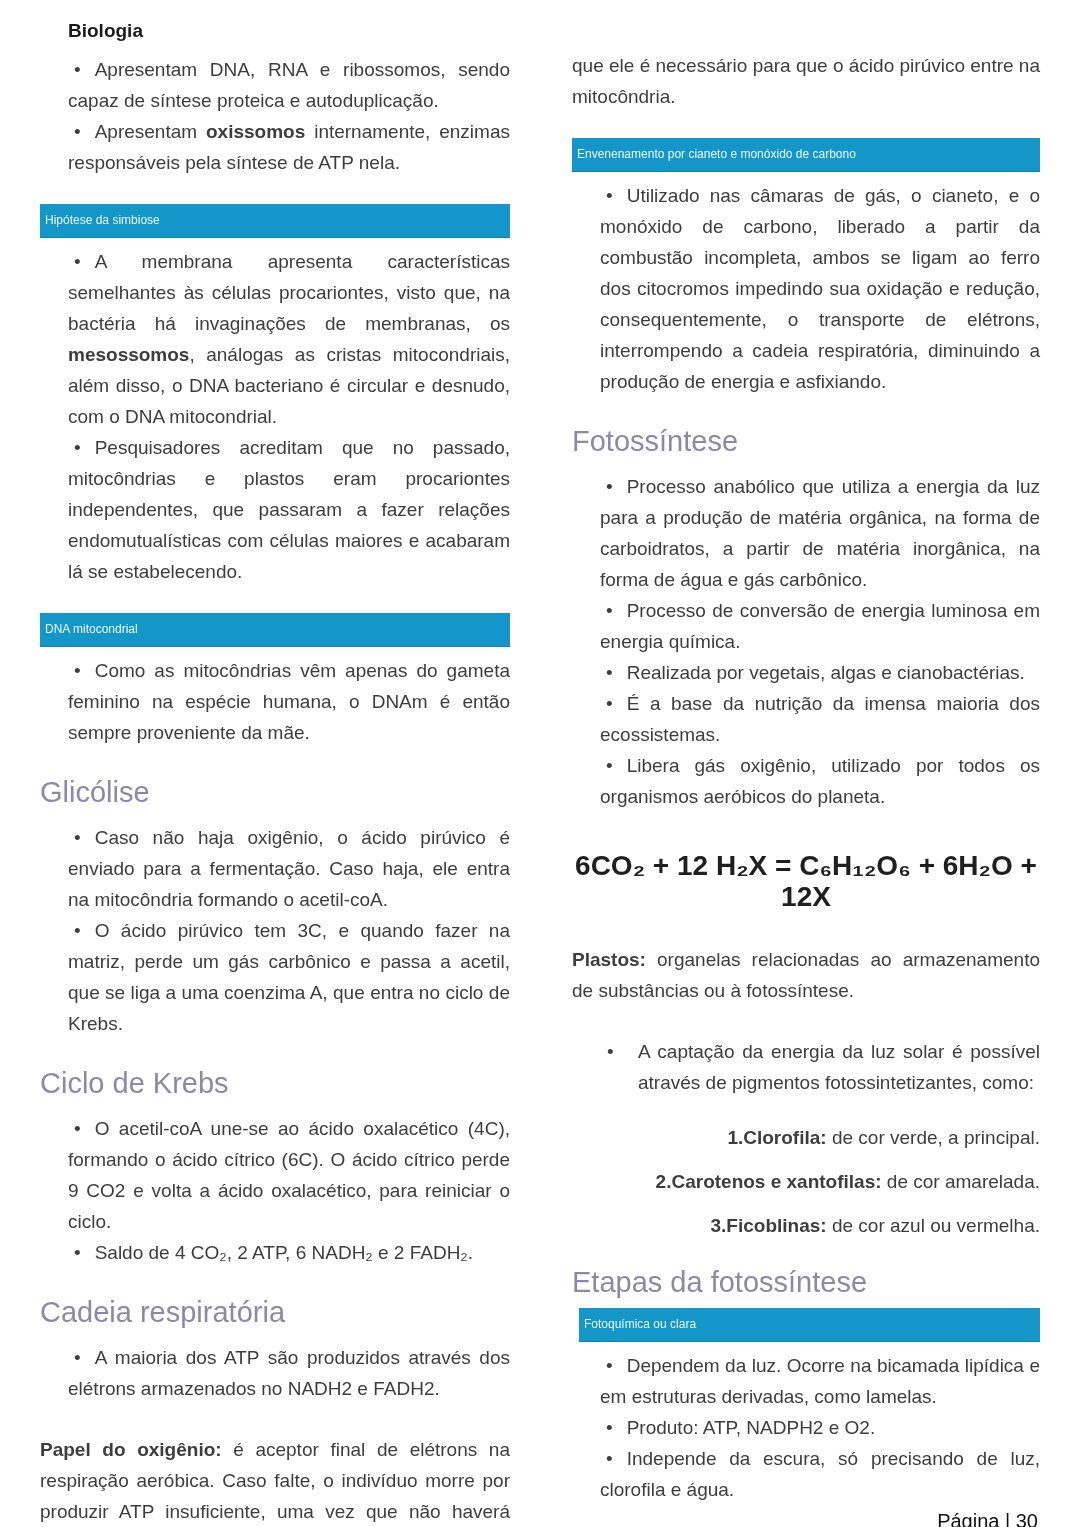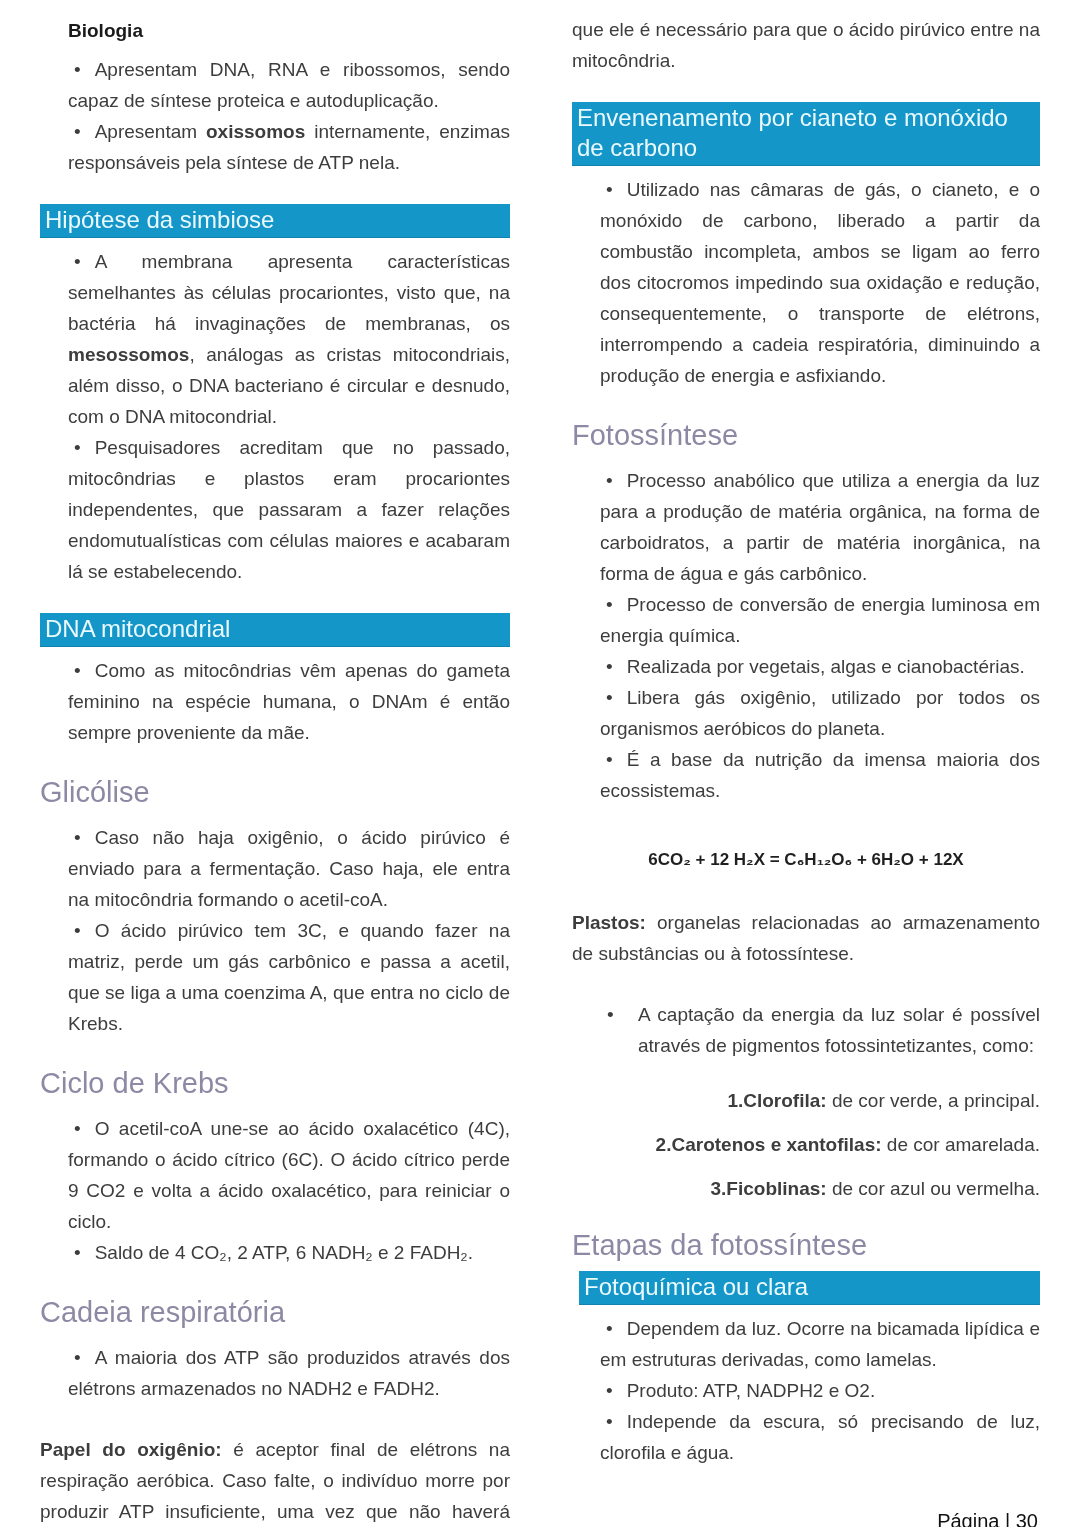--- a/index.html
+++ b/index.html
@@ -25,39 +25,39 @@
   .doc-title{
     font-size:19px;font-weight:bold;color:var(--title-text);
     margin:4px 0 10px 28px;line-height:26px;
   }
   p{margin:0;font-size:19px;line-height:31px;text-align:justify;}
   .bullet{margin-left:28px;text-indent:6px;}
   .dot{margin-right:14px;}
   .dot-w{display:inline-block;width:31px;margin-right:0;text-indent:0;}
   .bullet-deep{margin-left:66px;text-indent:-31px;}
   .para{margin-top:30px;}
-  .para-first{}
+  .para-first{margin-top:36px;}
   b{color:var(--body-text);}
   .bar{
     background:var(--bar-bg);
     color:var(--bar-text);
-    font-size:24px;line-height:30px;
+    font-size:12px;line-height:30px;
     padding:1px 6px 2px 5px;
     margin:26px 0 8px 0;
     border-bottom:1px solid rgba(0,0,0,0.12);
     text-align:left;
   }
   .bar-tight{margin-top:6px;margin-left:7px;}
   h2{
     font-size:29px;font-weight:300;color:var(--heading);
     margin:24px 0 10px 0;line-height:40px;
   }
   .h2-tight{margin:14px 0 4px 0;}
   .formula{
-    text-align:center;font-weight:600;font-size:17px;color:#1f1f1f;
+    text-align:center;font-weight:600;font-size:28px;color:#1f1f1f;
     margin:38px 0 32px 0;text-indent:0;
   }
   .numlist{margin-top:18px;}
   .numbered{margin-left:65px;text-indent:-32px;line-height:44px;text-align:right;}
   .num{display:inline-block;width:32px;font-weight:bold;text-indent:0;}
   .page-number{
     position:absolute;top:1510px;right:42px;
     font-size:20px;color:#111111;margin-left:34px;
   }
 </style>
@@ -98,22 +98,22 @@
 
     <p class="para-first"><span>que ele é necessário para que o ácido pirúvico entre na mitocôndria.</span></p>
 
     <div class="bar"><span>Envenenamento por cianeto e monóxido de carbono</span></div>
     <p class="bullet"><span class="dot">•</span><span>Utilizado nas câmaras de gás, o cianeto, e o monóxido de carbono, liberado a partir da combustão incompleta, ambos se ligam ao ferro dos citocromos impedindo sua oxidação e redução, consequentemente, o transporte de elétrons, interrompendo a cadeia respiratória, diminuindo a produção de energia e asfixiando.</span></p>
 
     <h2>Fotossíntese</h2>
     <p class="bullet"><span class="dot">•</span><span>Processo anabólico que utiliza a energia da luz para a produção de matéria orgânica, na forma de carboidratos, a partir de matéria inorgânica, na forma de água e gás carbônico.</span></p>
     <p class="bullet"><span class="dot">•</span><span>Processo de conversão de energia luminosa em energia química.</span></p>
     <p class="bullet"><span class="dot">•</span><span>Realizada por vegetais, algas e cianobactérias.</span></p>
+    <p class="bullet"><span class="dot">•</span><span>É a base da nutrição da imensa maioria dos ecossistemas.</span></p>
     <p class="bullet"><span class="dot">•</span><span>Libera gás oxigênio, utilizado por todos os organismos aeróbicos do planeta.</span></p>
-    <p class="bullet"><span class="dot">•</span><span>É a base da nutrição da imensa maioria dos ecossistemas.</span></p>
 
     <p class="formula">6CO₂ + 12 H₂X = C₆H₁₂O₆ + 6H₂O + 12X</p>
 
     <p><b>Plastos:</b><span> organelas relacionadas ao armazenamento de substâncias ou à fotossíntese.</span></p>
 
     <p class="bullet-deep para"><span class="dot dot-w">•</span><span>A captação da energia da luz solar é possível através de pigmentos fotossintetizantes, como:</span></p>
 
     <div class="numlist">
       <p class="numbered"><span class="num">1.</span><b>Clorofila:</b><span> de cor verde, a principal.</span></p>
       <p class="numbered"><span class="num">2.</span><b>Carotenos e xantofilas:</b><span> de cor amarelada.</span></p>

